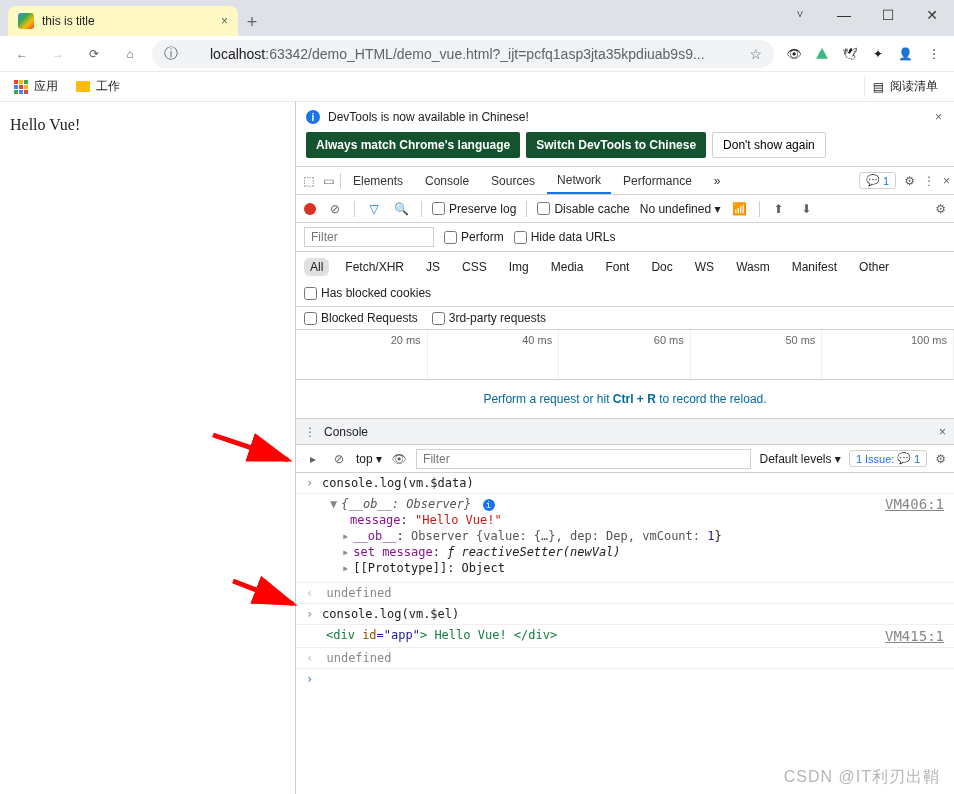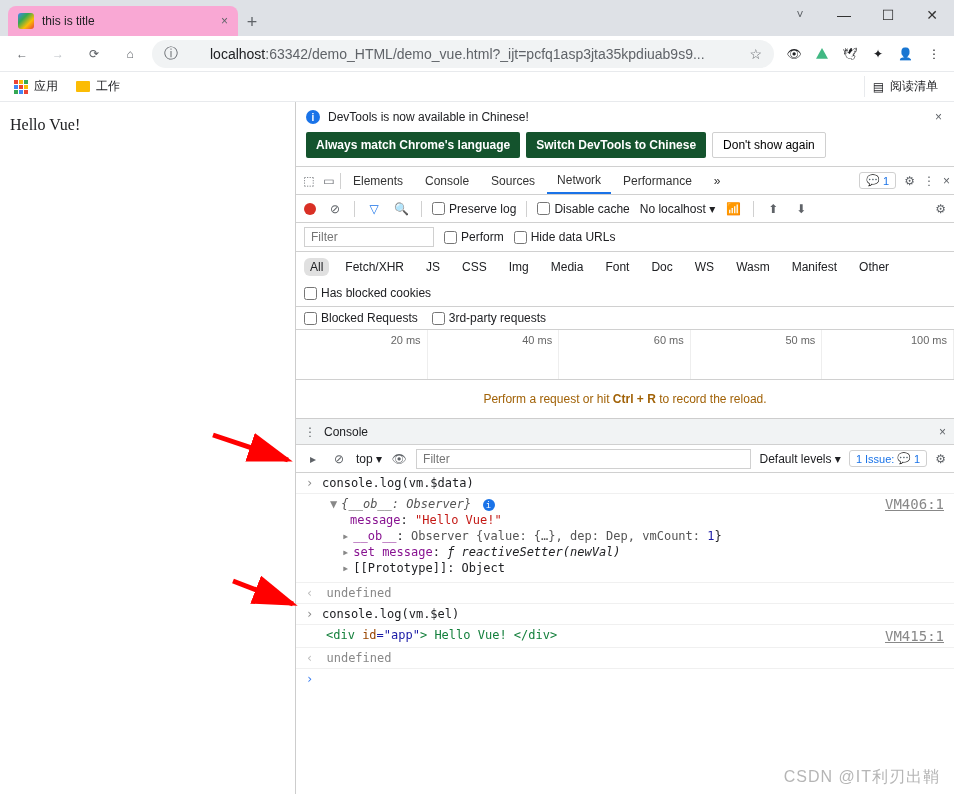--- a/index.html
+++ b/index.html
@@ -1,18 +1,18 @@
 <!DOCTYPE html>
 <html><head>
 <meta charset="utf-8">
 <style>
 * { box-sizing: border-box; margin: 0; padding: 0; }
 body { font-family: "Segoe UI", Arial, sans-serif; font-size: 12px; color: #202124; background: #fff; width: 954px; height: 794px; overflow: hidden; position: relative; }
 .titlebar { height: 36px; background: #dee1e6; display: flex; align-items: flex-end; position: relative; }
-.tab { background: #f9a8d4; height: 30px; border-radius: 8px 8px 0 0; display: flex; align-items: center; padding: 0 10px; margin-left: 8px; width: 230px; font-size: 12px; gap: 8px; }
+.tab { background: #fef9c3; height: 30px; border-radius: 8px 8px 0 0; display: flex; align-items: center; padding: 0 10px; margin-left: 8px; width: 230px; font-size: 12px; gap: 8px; }
 .tab-favicon { width: 16px; height: 16px; background: linear-gradient(135deg,#4285f4,#34a853,#fbbc05,#ea4335); border-radius: 3px; }
 .tab-close { margin-left: auto; color: #5f6368; cursor: pointer; }
 .newtab { width: 28px; height: 28px; display: flex; align-items: center; justify-content: center; color: #5f6368; font-size: 18px; }
 .win-controls { position: absolute; right: 0; top: 0; display: flex; height: 30px; }
 .win-btn { width: 44px; display: flex; align-items: center; justify-content: center; color: #333; font-size: 14px; }
 .win-chevron { width: 44px; display: flex; align-items: center; justify-content: center; color: #5f6368; }
 .addrbar { height: 36px; background: #fff; display: flex; align-items: center; padding: 0 8px; gap: 8px; border-bottom: 1px solid #e8eaed; }
 .nav-icon { width: 28px; height: 28px; display: flex; align-items: center; justify-content: center; color: #5f6368; border-radius: 50%; }
 .nav-icon.disabled { color: #bdc1c6; }
 .omnibox { flex: 1; background: #f1f3f4; border-radius: 16px; height: 28px; display: flex; align-items: center; padding: 0 12px; gap: 8px; font-size: 14px; }
@@ -49,21 +49,21 @@
 .chk { display: flex; align-items: center; gap: 4px; }
 .chk input { margin: 0; }
 .net-filter-row { padding: 4px 8px; border-bottom: 1px solid #d0d0d0; display: flex; align-items: center; gap: 10px; flex-wrap: wrap; }
 .filter-input { border: 1px solid #d0d0d0; padding: 2px 6px; width: 130px; height: 20px; font-size: 12px; }
 .type-pills { padding: 6px 8px; display: flex; gap: 10px; align-items: center; flex-wrap: wrap; border-bottom: 1px solid #d0d0d0; }
 .pill { padding: 2px 6px; border-radius: 6px; }
 .pill.active { background: #e0e0e0; }
 .net-filter-row2 { padding: 4px 8px; border-bottom: 1px solid #d0d0d0; display: flex; gap: 14px; }
 .timeline { height: 50px; border-bottom: 1px solid #d0d0d0; display: flex; position: relative; }
 .tl-col { flex: 1; border-right: 1px solid #eee; text-align: right; padding: 4px 6px; color: #666; font-size: 11px; }
-.net-empty { text-align: center; padding: 12px; color: #a16207; border-bottom: 1px solid #cdcdcd; }
+.net-empty { text-align: center; padding: 12px; color: #0369a1; border-bottom: 1px solid #cdcdcd; }
 .console-header { height: 26px; border-bottom: 1px solid #d0d0d0; display: flex; align-items: center; padding: 0 8px; background: #f1f3f4; }
 .console-close { margin-left: auto; color: #5f6368; }
 .console-toolbar { height: 28px; border-bottom: 1px solid #d0d0d0; display: flex; align-items: center; padding: 0 8px; gap: 8px; }
 .console-body { font-family: Consolas, monospace; font-size: 12px; overflow: auto; flex: 1; }
 .log-row { padding: 3px 10px; border-bottom: 1px solid #f0f0f0; display: flex; align-items: flex-start; }
 .chevron { color: #888; margin-right: 6px; width: 10px; }
 .log-src { margin-left: auto; color: #888; text-decoration: underline; font-size: 14px; }
 .obj-line { padding: 1px 0 1px 24px; }
 .tri { color: #888; margin-right: 4px; }
 .k-prop { color: #881391; }
@@ -198,21 +198,21 @@
       <div class="sep"></div>
       <label class="chk">
           <input type="checkbox" style="">
           <span>Preserve log</span>
         </label>
       <div class="sep"></div>
       <label class="chk">
           <input type="checkbox" style="">
           <span>Disable cache</span>
         </label>
-      <span><span>No localhost</span> ▾</span>
+      <span><span>No undefined</span> ▾</span>
       <span class="small-icon">📶</span>
       <div class="sep"></div>
       <span class="small-icon">⬆</span>
       <span class="small-icon">⬇</span>
       <span class="gear" style="margin-left:auto">⚙</span>
     </div>
 
     <div class="net-filter-row">
       <input class="filter-input" placeholder="Filter" style="">
       <label class="chk">

